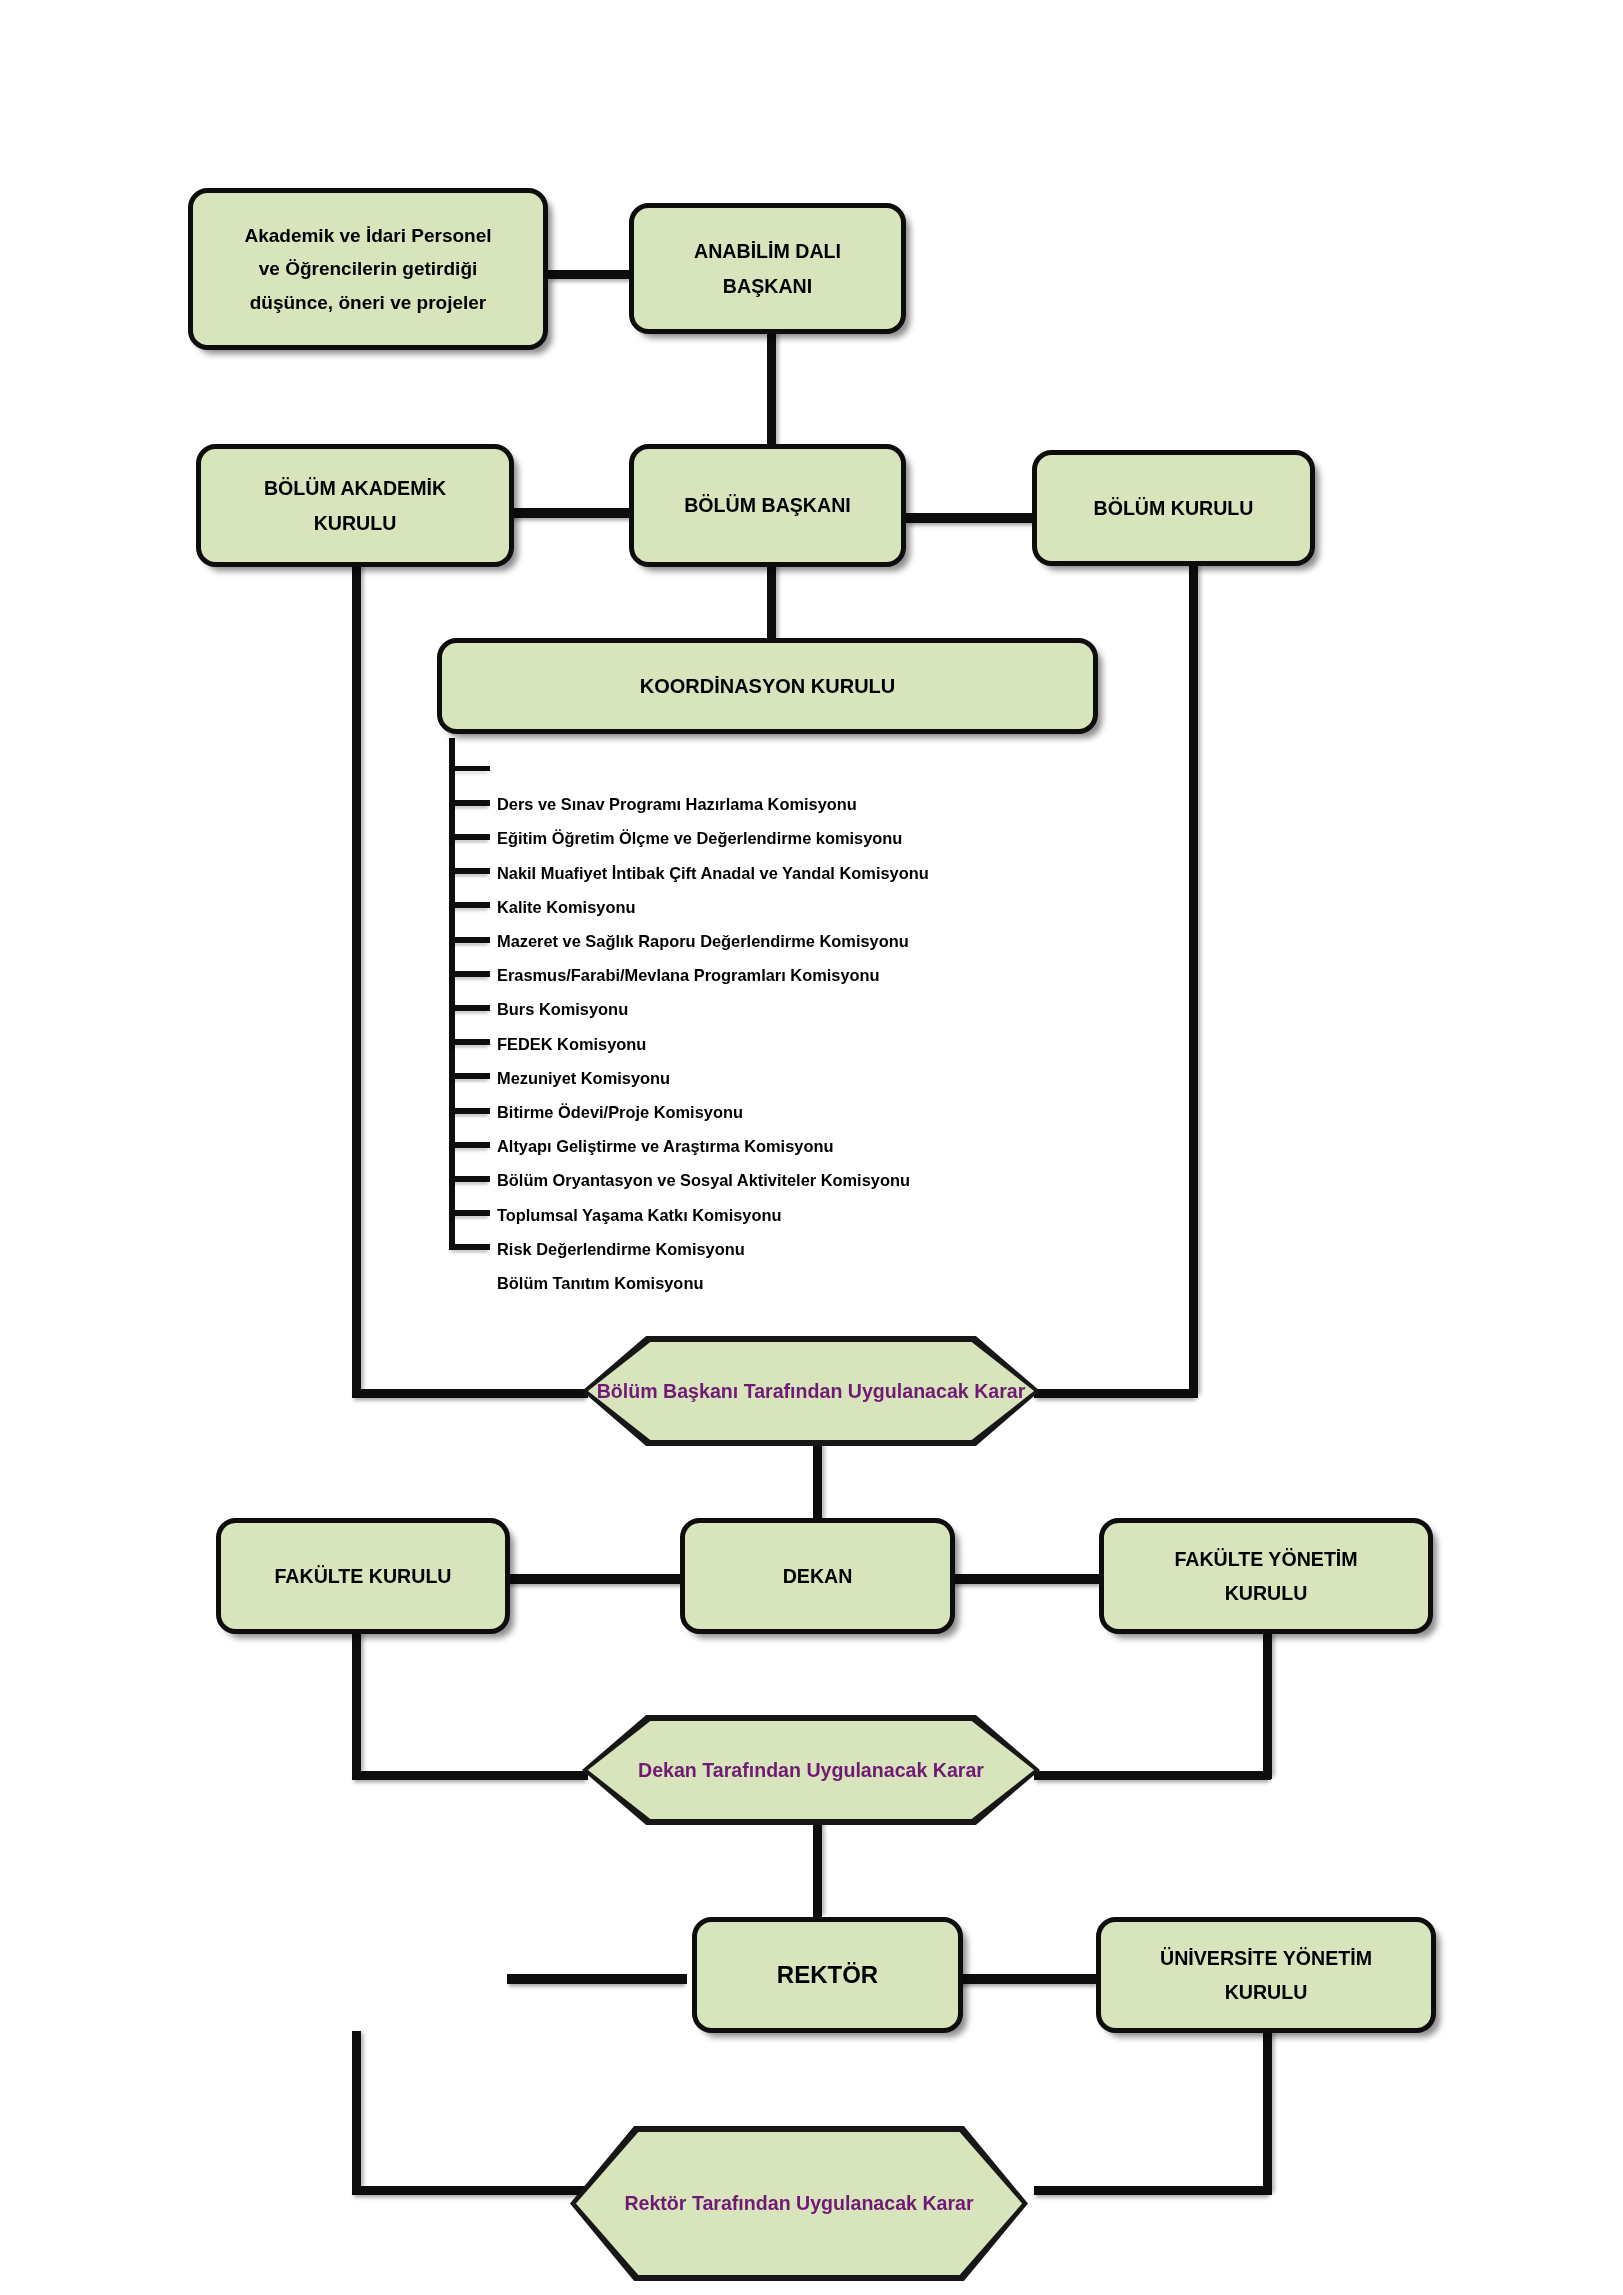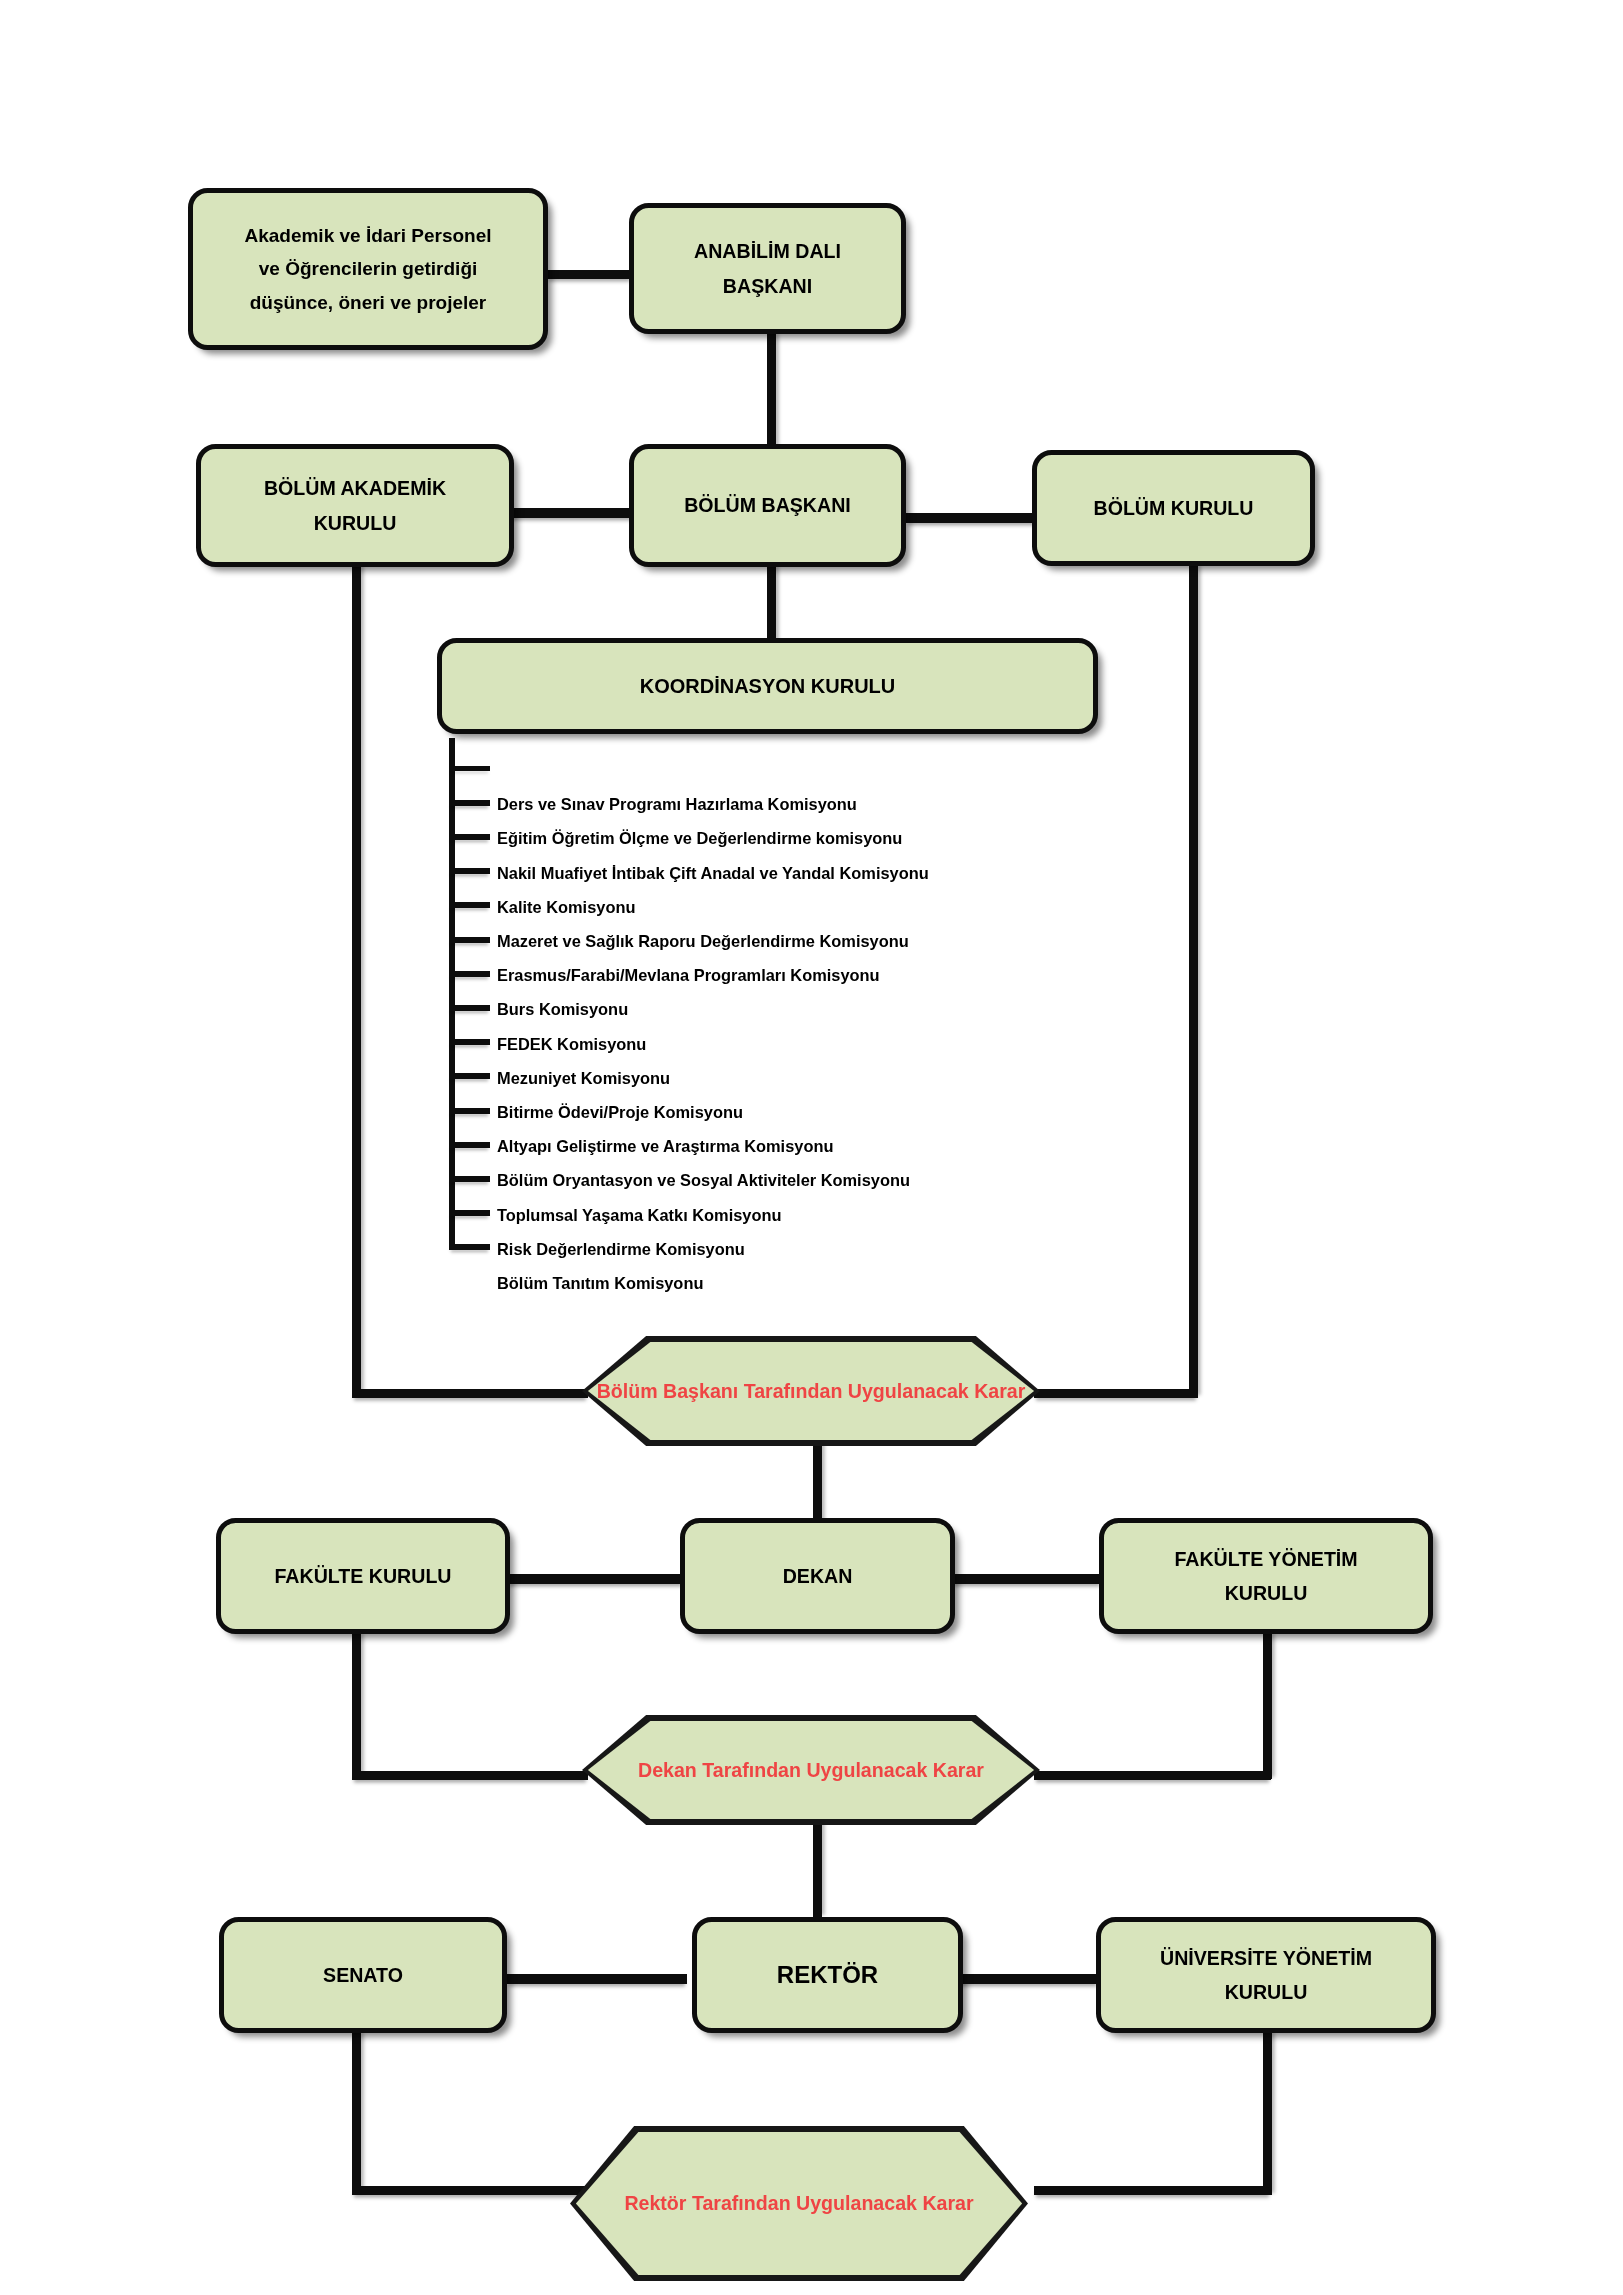--- a/index.html
+++ b/index.html
@@ -25,21 +25,21 @@
   
   .hex{position:absolute;z-index:3;
        display:flex;align-items:center;justify-content:center;text-align:center;}
   .hex .hexborder{position:absolute;inset:0;
        background:#171717;
        clip-path:polygon(14% 0,86% 0,100% 50%,86% 100%,14% 100%,0 50%);}
   .hex .hexinner{position:absolute;left:5.9px;right:5.9px;top:5.9px;bottom:5.9px;
        background:#d8e4bc;
        clip-path:polygon(14% 0,86% 0,100% 50%,86% 100%,14% 100%,0 50%);}
   .hex .hexlabel{position:relative;z-index:2;width:100%;
-       color:#ef4444;font-weight:bold;line-height:1.85;}
+       color:#701a75;font-weight:bold;line-height:1.85;}
 
   
   #commissions{position:absolute;z-index:2;}
   .spine{position:absolute;background:#0d0d0d;width:5.9px;}
   .tick{position:absolute;background:#0d0d0d;height:5.9px;width:41px;left:0;
         box-shadow:0 3.9px 3.3px -2px rgba(0,0,0,.4);}
   .clabel{position:absolute;left:48px;color:#000;font-weight:bold;
           font-size:16.4px;white-space:nowrap;transform:translateY(-50%);margin-top:36px;}
 </style>
 </head>
@@ -182,23 +182,20 @@
 
   <div class="hex" style="left:582px;top:1715px;width:458px;height:110px;">
     <div class="hexborder"></div>
     <div class="hexinner"></div>
     <div class="hexlabel" style="font-size:19.6px;">
       <span>Dekan Tarafından</span>
       <span>Uygulanacak Karar</span>
     </div>
   </div>
 
-  <div class="node" style="left:219px;top:1917px;width:288px;height:116px;font-size:19.6px;">
-    <span>SENATO</span>
-  </div>
 
   <div class="node" style="left:680px;top:1917px;width:271px;height:116px;font-size:24px;margin-left:12px;">
     <span>REKTÖR</span>
   </div>
 
   <div class="node" style="left:1096px;top:1917px;width:340px;height:116px;font-size:19.6px;">
     <span>
       <span>ÜNİVERSİTE YÖNETİM</span>
       <span>KURULU</span>
     </span>

